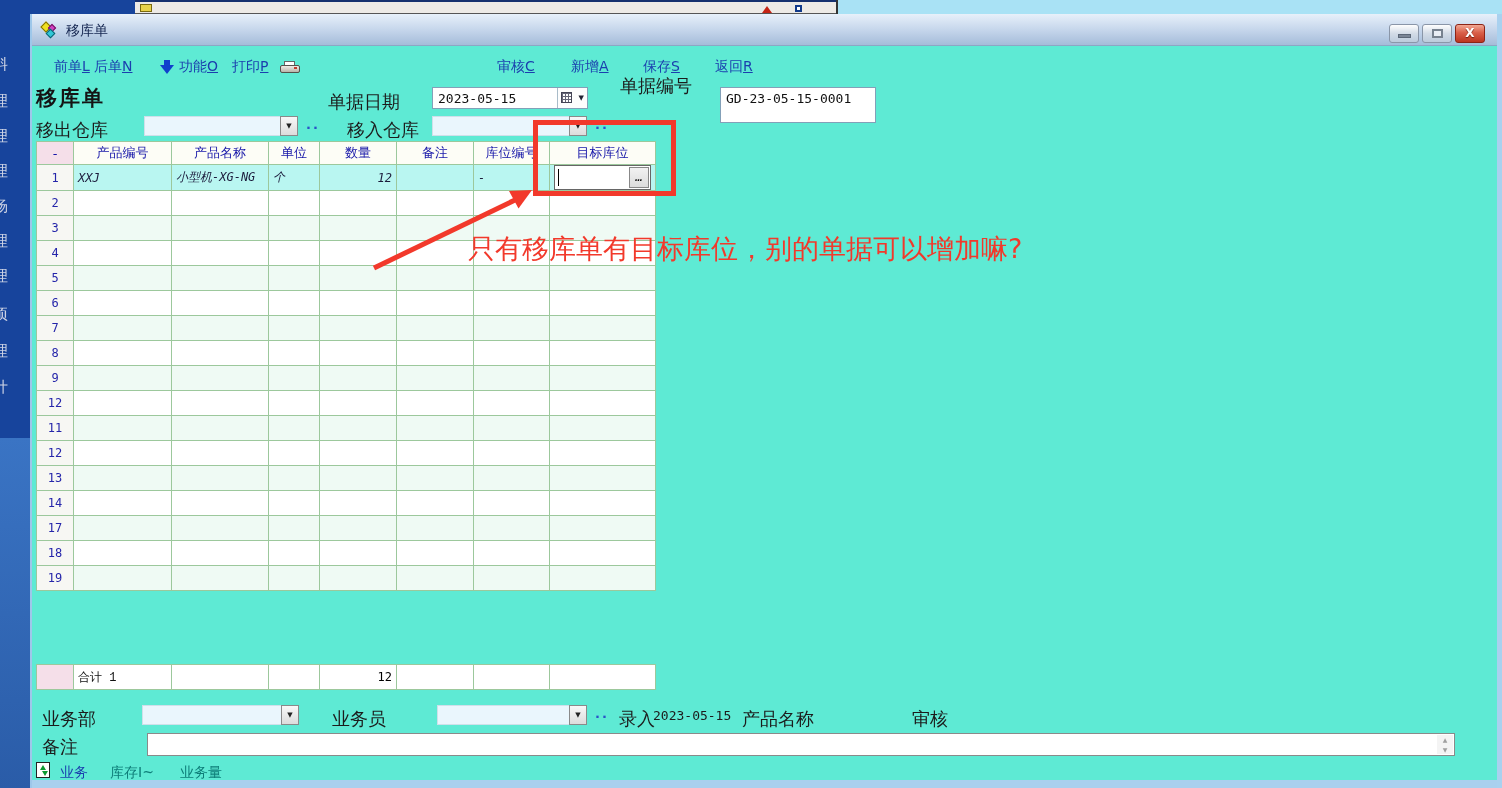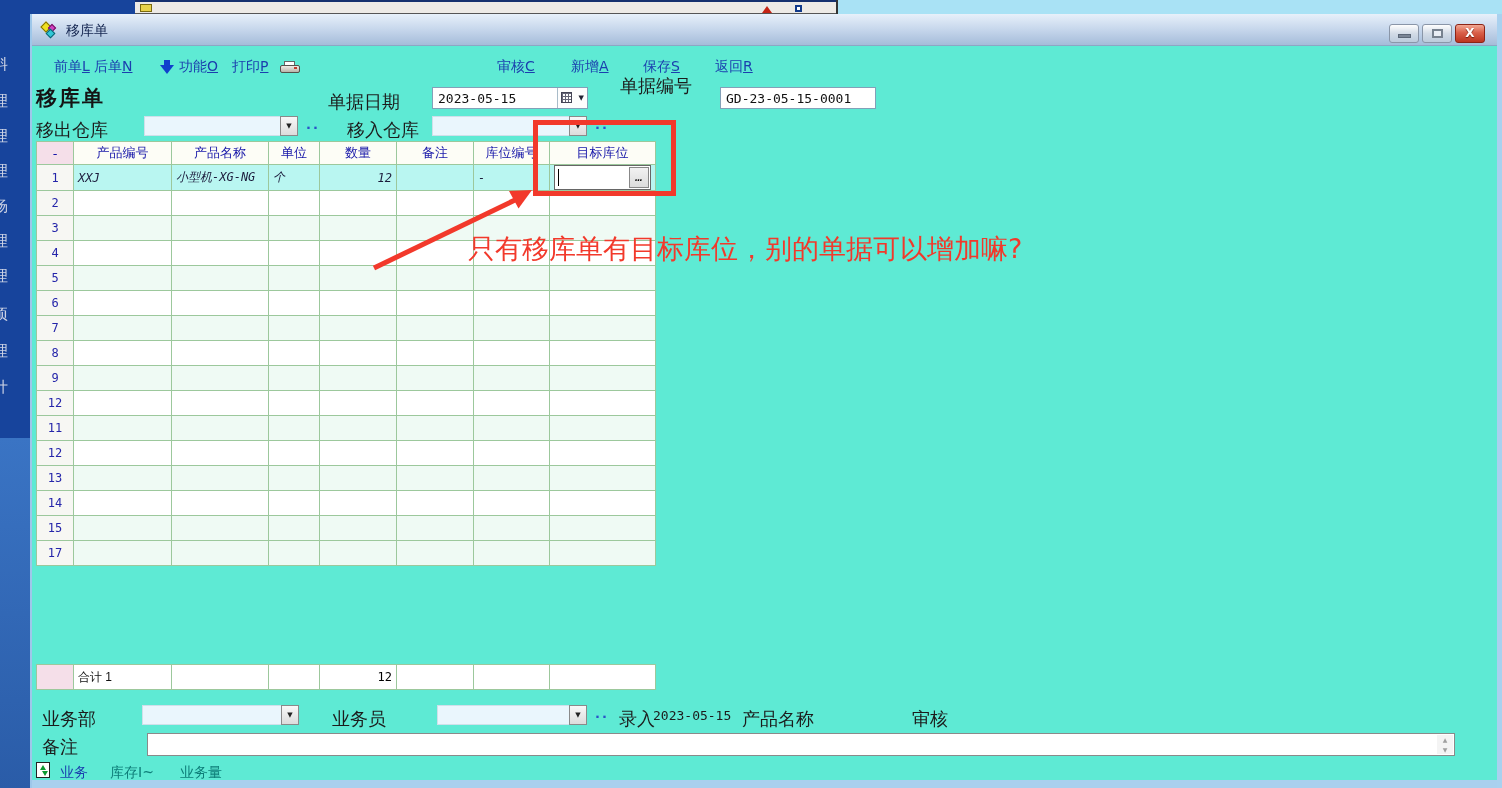--- a/index.html
+++ b/index.html
@@ -73,21 +73,21 @@
   td.rownum { background:#f7f7f3; color:#2525aa; text-align:center; font-family:"DejaVu Sans Mono","Liberation Mono",monospace; }
   td.data { background:#fff; color:#1c1c3c; font-family:"DejaVu Sans Mono","Liberation Mono",monospace; }
   tr.tint td.data { background:#effaf4; }
   tr.sel td.data { background:#b9f6f1;font-style:italic; }
   td.num { text-align:right; }
   td.editcell { padding:0; }
   .editbox { position:relative; width:100%; height:25px; background:#fff; border:1px solid #666; }
   .caret { position:absolute; left:3px; top:3px; width:1px; height:17px; background:#000; animation:blink 1s steps(1) infinite; }
   @keyframes blink { 50% { opacity:0; } }
   .lookup-btn { position:absolute; right:1px; top:1px; width:20px; height:21px; background:linear-gradient(#f2f2f2,#dcdcdc); border:1px solid #888; font-size:12px; line-height:18px; text-align:center; color:#111; cursor:pointer; }
-  .total-label { font-size:13px; color:#111; font-family:Liberation Sans, sans-serif;margin-top:37px; }
+  .total-label { font-size:13px; color:#111; font-family:Liberation Mono, monospace;margin-top:37px; }
   td.pinkcell { background:#f5dfe9; }
 
   
   .remark-input { position:absolute; left:115px; top:719px; width:1308px; height:23px; background:#fff; border:1px solid #8a8a8a; }
   .spinner { position:absolute; right:1px; top:1px; bottom:1px; width:16px; background:#f4f4f4; text-align:center; color:#a0a0a0; font-size:6px; line-height:10px; cursor:pointer; }
   .tab-item { position:absolute; top:750px; font-size:14px; cursor:pointer; white-space:nowrap; }
   .tab-blue { color:#1b3fae; }
   .tab-teal { color:#0e7d78; }
   .tab-ico { position:absolute; left:4px; top:748px; width:14px; height:16px; background:#fff; border:1px solid #222; }
   .tab-ico .up { position:absolute; left:3px; top:2px; width:0; height:0; border-left:3px solid transparent; border-right:3px solid transparent; border-bottom:5px solid #0a9a30; }
@@ -165,21 +165,21 @@
   <div class="doc-title">移库单</div>
   <span class="flabel" style="left:296px; top:76px">单据日期</span>
   <div class="field-box" style="left:400px; top:73px; width:156px; height:22px">
     <span class="fval mono">2023-05-15</span>
     <span class="date-btn">
         <span class="cal-grid"></span>
         <span class="dd">▼</span>
       </span>
   </div>
   <span class="flabel" style="left:588px; top:60px">单据编号</span>
-  <div class="field-box" style="left:688px; top:73px; width:156px; height:22px">
+  <div class="field-box" style="left:688px; top:73px; width:156px; height:36px">
     <span class="fval mono">GD-23-05-15-0001</span>
   </div>
 
   <span class="flabel" style="left:4px; top:104px">移出仓库</span>
   <div class="combo" style="left:112px; top:102px; width:154px">
     <span class="cbtn">▼</span>
   </div>
   <span class="dots-link" style="left:274px; top:103px">..</span>
   <span class="flabel" style="left:315px; top:104px">移入仓库</span>
   <div class="combo" style="left:400px; top:102px; width:155px">
@@ -351,31 +351,41 @@
             <td class="rownum">14</td>
             <td class="data"></td>
             <td class="data"></td>
             <td class="data"></td>
             <td class="data num"></td>
             <td class="data"></td>
             <td class="data"></td>
             <td class="data"></td>
           </tr>
           <tr class="tint">
-            <td class="rownum">15</td>
-            <td class="data"></td>
-            <td class="data"></td>
-            <td class="data"></td>
-            <td class="data num"></td>
-            <td class="data"></td>
-            <td class="data"></td>
-            <td class="data"></td>
-          </tr>
-          <tr class="tint">
             <td class="rownum">17</td>
+            <td class="data"></td>
+            <td class="data"></td>
+            <td class="data"></td>
+            <td class="data num"></td>
+            <td class="data"></td>
+            <td class="data"></td>
+            <td class="data"></td>
+          </tr>
+          <tr>
+            <td class="rownum">18</td>
+            <td class="data"></td>
+            <td class="data"></td>
+            <td class="data"></td>
+            <td class="data num"></td>
+            <td class="data"></td>
+            <td class="data"></td>
+            <td class="data"></td>
+          </tr>
+          <tr class="tint">
+            <td class="rownum">19</td>
             <td class="data"></td>
             <td class="data"></td>
             <td class="data"></td>
             <td class="data num"></td>
             <td class="data"></td>
             <td class="data"></td>
             <td class="data"></td>
           </tr>
         </tbody>
     </table>

